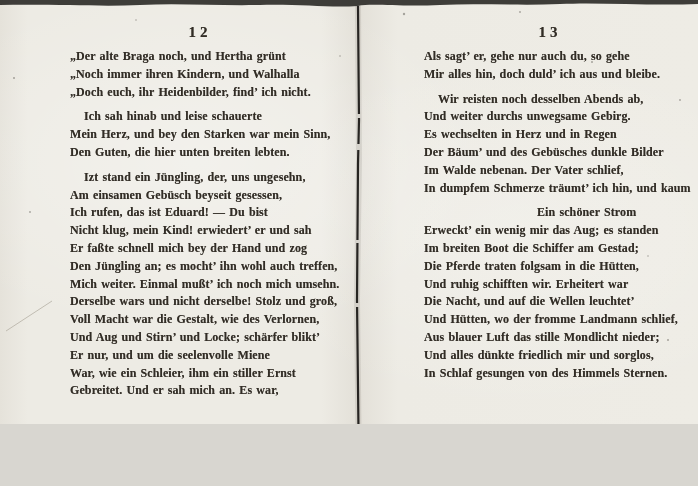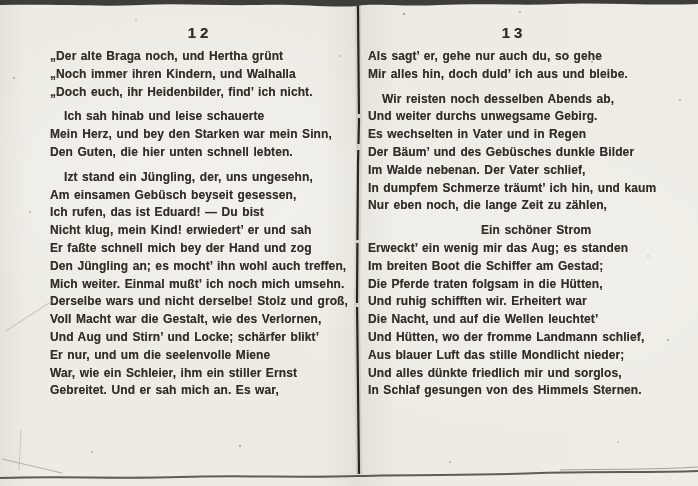--- a/index.html
+++ b/index.html
@@ -3,42 +3,42 @@
 <meta charset="utf-8">
 <style>
   :root{
     --paper:#ebe9e2;
     --ink:#322d26;
     --edge:#2f2e2a;
   }
   html,body{margin:0;padding:0;background:#d8d6d0;}
   .scan{
     position:relative;
-    width:698px;height:486px;
+    width:698px;height:424px;
     overflow:hidden;
-    font-family:Liberation Sans, sans-serif;
+    font-family:Liberation Serif, serif;
     background:
       radial-gradient(ellipse 420px 260px at 28% 38%, rgba(255,255,255,.30), rgba(255,255,255,0) 70%),
       radial-gradient(ellipse 420px 260px at 75% 55%, rgba(255,255,255,.22), rgba(255,255,255,0) 70%),
       linear-gradient(90deg,#e5e2da 0%,#edebe4 4%,#edebe4 46%,#e3e0d8 51.3%,#edebe4 57%,#eeece5 100%),
       var(--paper);
   }
   .page{position:absolute;top:0;height:100%;}
   .page-left{left:50px;width:300px;}
-  .page-right{left:368px;width:292px;}
+  .page-right{left:404px;width:292px;}
   .page-number{
     position:absolute;top:24px;left:0;right:0;
     text-align:center;
     font-size:15px;font-weight:bold;
     letter-spacing:4px;
     color:var(--ink);
     text-shadow:0 0 .5px rgba(40,36,30,.55);
   }
   .stanzas{position:absolute;top:48px;left:0;right:0;}
-  .stanza{margin-bottom:7px;}
+  .stanza{margin-bottom:7px;margin-left:20px;}
   .line{
     font-size:12px;font-weight:bold;
     line-height:17.8px;
     white-space:nowrap;
     color:var(--ink);
     letter-spacing:.1px;word-spacing:1px;
     text-shadow:0 0 .5px rgba(40,36,30,.5);
   }
   .indent-first{padding-left:14px;}
   .hemistich{padding-left:113px;}
@@ -53,21 +53,21 @@
     <div class="page-number">12</div>
     <div class="stanzas">
         <div class="stanza">
           <div class="line">„Der alte Braga noch, und Hertha grünt</div>
           <div class="line">„Noch immer ihren Kindern, und Walhalla</div>
           <div class="line">„Doch euch, ihr Heidenbilder, find’ ich nicht.</div>
         </div>
         <div class="stanza">
           <div class="line indent-first">Ich sah hinab und leise schauerte</div>
           <div class="line">Mein Herz, und bey den Starken war mein Sinn,</div>
-          <div class="line">Den Guten, die hier unten schnell lebten.</div>
+          <div class="line">Den Guten, die hier unten breiten lebten.</div>
         </div>
         <div class="stanza">
           <div class="line indent-first">Izt stand ein Jüngling, der, uns ungesehn,</div>
           <div class="line">Am einsamen Gebüsch beyseit gesessen,</div>
           <div class="line">Ich rufen, das ist Eduard! — Du bist</div>
           <div class="line">Nicht klug, mein Kind! erwiedert’ er und sah</div>
           <div class="line">Er faßte schnell mich bey der Hand und zog</div>
           <div class="line">Den Jüngling an; es mocht’ ihn wohl auch treffen,</div>
           <div class="line">Mich weiter.  Einmal mußt’ ich noch mich umsehn.</div>
           <div class="line">Derselbe wars und nicht derselbe! Stolz und groß,</div>
@@ -83,25 +83,24 @@
   <div class="page page-right">
     <div class="page-number">13</div>
     <div class="stanzas">
         <div class="stanza">
           <div class="line">Als sagt’ er, gehe nur auch du, so gehe</div>
           <div class="line">Mir alles hin, doch duld’ ich aus und bleibe.</div>
         </div>
         <div class="stanza">
           <div class="line indent-first">Wir reisten noch desselben Abends ab,</div>
           <div class="line">Und weiter durchs unwegsame Gebirg.</div>
-          <div class="line">Es wechselten in Vater und in Regen</div>
+          <div class="line">Es wechselten in Herz und in Regen</div>
           <div class="line">Der Bäum’ und des Gebüsches dunkle Bilder</div>
           <div class="line">Im Walde nebenan.  Der Vater schlief,</div>
           <div class="line">In dumpfem Schmerze träumt’ ich hin, und kaum</div>
-          <div class="line">Nur eben noch, die lange Zeit zu zählen,</div>
         </div>
         <div class="stanza">
           <div class="line hemistich">Ein schöner Strom</div>
           <div class="line">Erweckt’ ein wenig mir das Aug; es standen</div>
           <div class="line">Im breiten Boot die Schiffer am Gestad;</div>
           <div class="line">Die Pferde traten folgsam in die Hütten,</div>
           <div class="line">Und ruhig schifften wir.  Erheitert war</div>
           <div class="line">Die Nacht, und auf die Wellen leuchtet’</div>
           <div class="line">Und Hütten, wo der fromme Landmann schlief,</div>
           <div class="line">Aus blauer Luft das stille Mondlicht nieder;</div>

